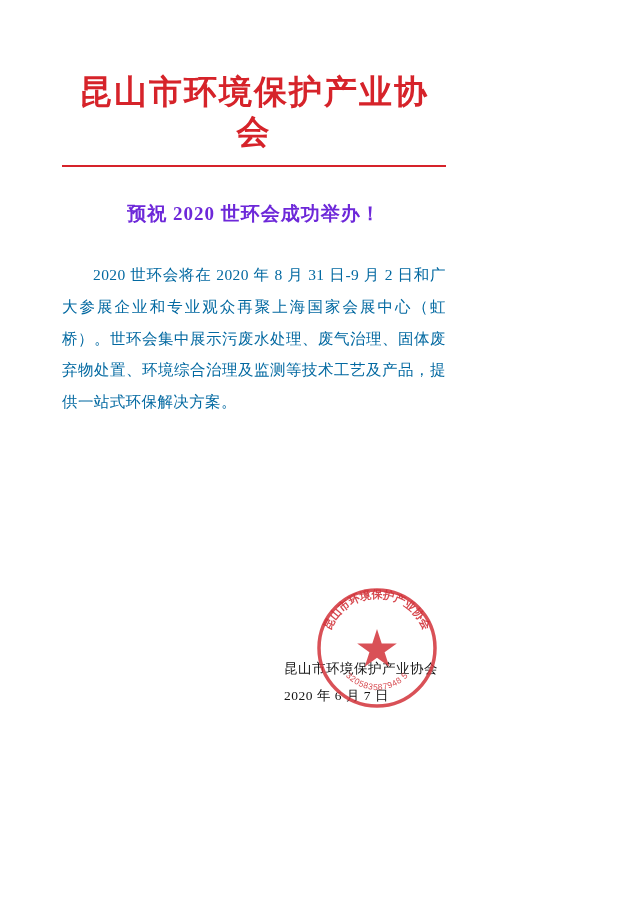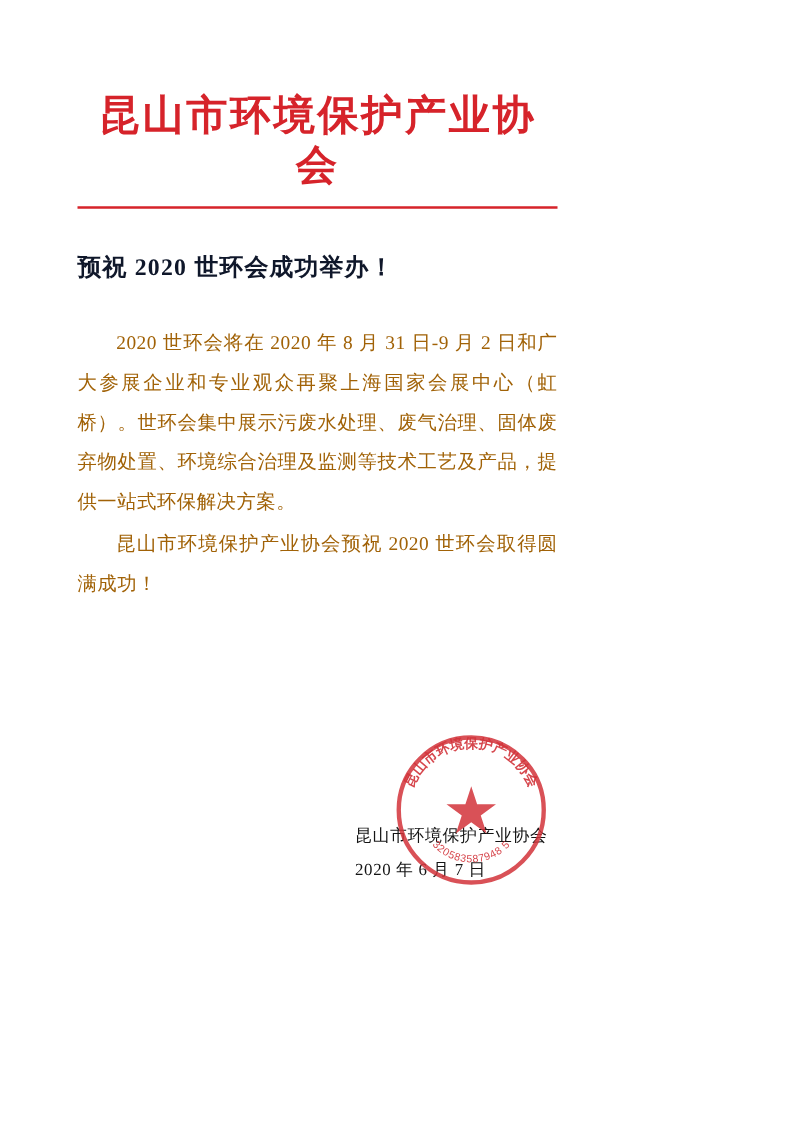--- a/index.html
+++ b/index.html
@@ -36,33 +36,33 @@
   }
 
   .rule {
     margin-top: 14px;
     height: 2px;
     background: #d6232a;
     width: 100%;
   }
 
   .doc-title {
-    text-align: left;
+    text-align: center;
     font-size: 19px;
     font-weight: bold;
     margin-top: 34px;
     letter-spacing: 1px;
-    color: #0f172a;
+    color: #6d28d9;
   }
 
   .body-text {
     margin-top: 32px;
     font-size: 15.5px;
     line-height: 2.05;
-    color: #a16207;
+    color: #0369a1;
     text-align: justify;
     letter-spacing: 0.4px;
   }
 
   .para {
     text-indent: 2em;
     margin: 0 0 2px 0;
   }
 
   .signature-block {
@@ -113,21 +113,20 @@
 <div class="page">
 
   <div class="letterhead">昆山市环境保护产业协会</div>
 
   <div class="rule"></div>
 
   <div class="doc-title">预祝 2020 世环会成功举办！</div>
 
   <div class="body-text">
     <p class="para">2020 世环会将在 2020 年 8 月 31 日-9 月 2 日和广大参展企业和专业观众再聚上海国家会展中心（虹桥）。世环会集中展示污废水处理、废气治理、固体废弃物处置、环境综合治理及监测等技术工艺及产品，提供一站式环保解决方案。</p>
-    <p class="para">昆山市环境保护产业协会预祝 2020 世环会取得圆满成功！</p>
   </div>
 
   <div class="signature-block">
     <div class="sign-line">昆山市环境保护产业协会</div>
     <div class="sign-line">2020 年 6 月 7 日</div>
   </div>
 
   <div class="seal">
     <svg width="134" height="134" viewBox="0 0 134 134" xmlns="http://www.w3.org/2000/svg">
       <defs>

